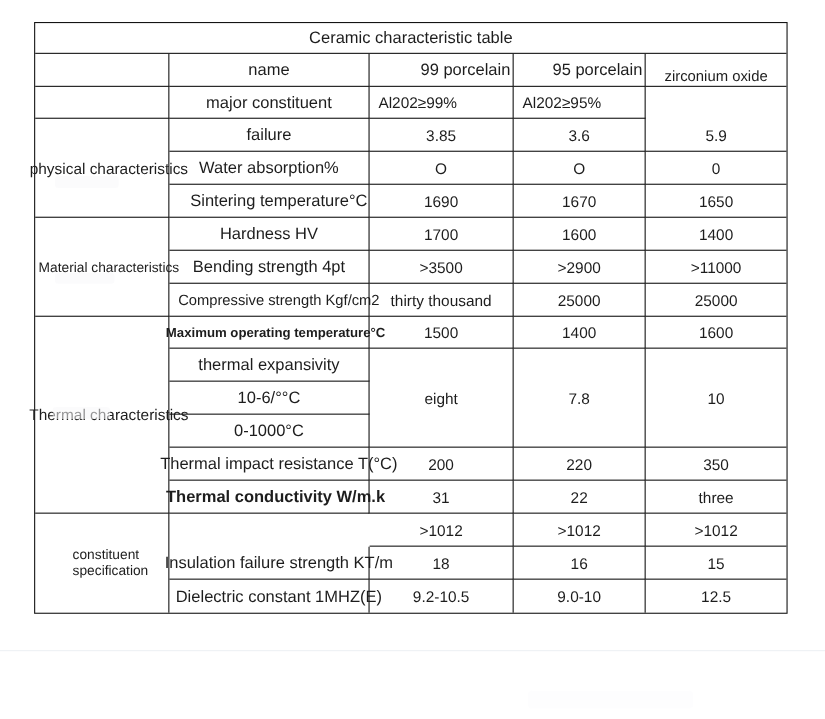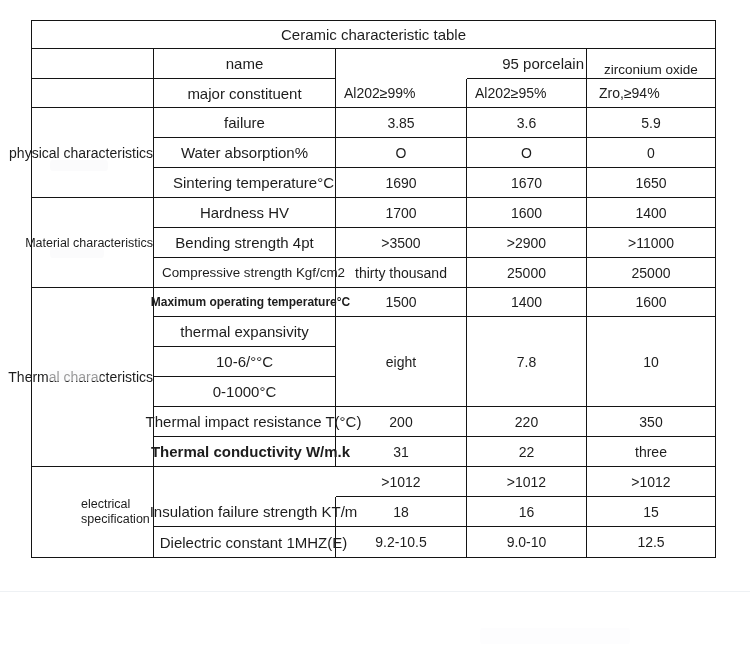--- a/index.html
+++ b/index.html
@@ -18,21 +18,21 @@
   .cell span{white-space:nowrap;}
   .title-cell{font-size:15px;}
   .hdr{font-size:15px;}
   .hdr-right{justify-content:flex-end;padding-right:2px;font-size:15px;}
   .hdr-zirc{font-size:13.5px;margin-top:12px;}
   .lbl{font-size:15px;}
   .lbl-sm{font-size:13.4px;}
   .lbl-xs{font-size:12px;}
   .ovr span{transform:translateX(9px);}
   .ovr-sm span{transform:translateX(6px);font-weight:bold;}
-  .cat{justify-content:flex-end;padding-left:13px;font-size:14px;}
+  .cat{justify-content:center;padding-left:13px;font-size:14px;}
   .cat-sm{font-size:12.5px;}
   .cat-wrap{padding-left:19px;font-size:12.5px;line-height:1.2;}
   .cat-wrap span{white-space:normal;width:72px;}
   .val{font-size:14px;}
   .val-left{justify-content:flex-start;padding-left:8px;}
   .val-left2{justify-content:flex-start;padding-left:12px;}
   .faint-line{position:absolute;left:0;top:591px;width:750px;height:1px;background:#eef1f4;}
   .smudge{position:absolute;background:#f7f8f9;border-radius:3px;opacity:.55;}
   .s1{left:50px;top:160px;width:58px;height:11px;}
   .s2{left:50px;top:248px;width:54px;height:10px;}
@@ -53,44 +53,44 @@
   <div class="cell cat" style="grid-area:4/1/7/2">
       <span>physical characteristics</span>
     </div>
   <div class="cell cat cat-sm" style="grid-area:7/1/10/2">
       <span>Material characteristics</span>
     </div>
   <div class="cell cat" style="grid-area:10/1/16/2">
       <span>Thermal characteristics</span>
     </div>
   <div class="cell cat cat-wrap no-b" style="grid-area:16/1/19/2">
-      <span>electrical specification</span>
+      <span>constituent specification</span>
     </div>
 
   <div class="cell hdr" style="grid-area:2/2/3/3">
       <span>name</span>
     </div>
+  <div class="cell hdr-right" style="grid-area:2/3/3/4">
+      <span>99 porcelain</span>
+    </div>
   <div class="cell hdr-right" style="grid-area:2/4/3/5">
       <span>95 porcelain</span>
     </div>
   <div class="cell no-r hdr-zirc" style="grid-area:2/5/3/6">
       <span>zirconium oxide</span>
     </div>
 
   <div class="cell lbl" style="grid-area:3/2/4/3">
       <span>major constituent</span>
     </div>
   <div class="cell val val-left" style="grid-area:3/3/4/4">
       <span>Al202≥99%</span>
     </div>
   <div class="cell val val-left" style="grid-area:3/4/4/5">
       <span>Al202≥95%</span>
-    </div>
-  <div class="cell no-r val val-left2" style="grid-area:3/5/4/6">
-      <span>Zro,≥94%</span>
     </div>
 
   <div class="cell lbl" style="grid-area:4/2/5/3">
       <span>failure</span>
     </div>
   <div class="cell val" style="grid-area:4/3/5/4">
       <span>3.85</span>
     </div>
   <div class="cell val" style="grid-area:4/4/5/5">
       <span>3.6</span>

